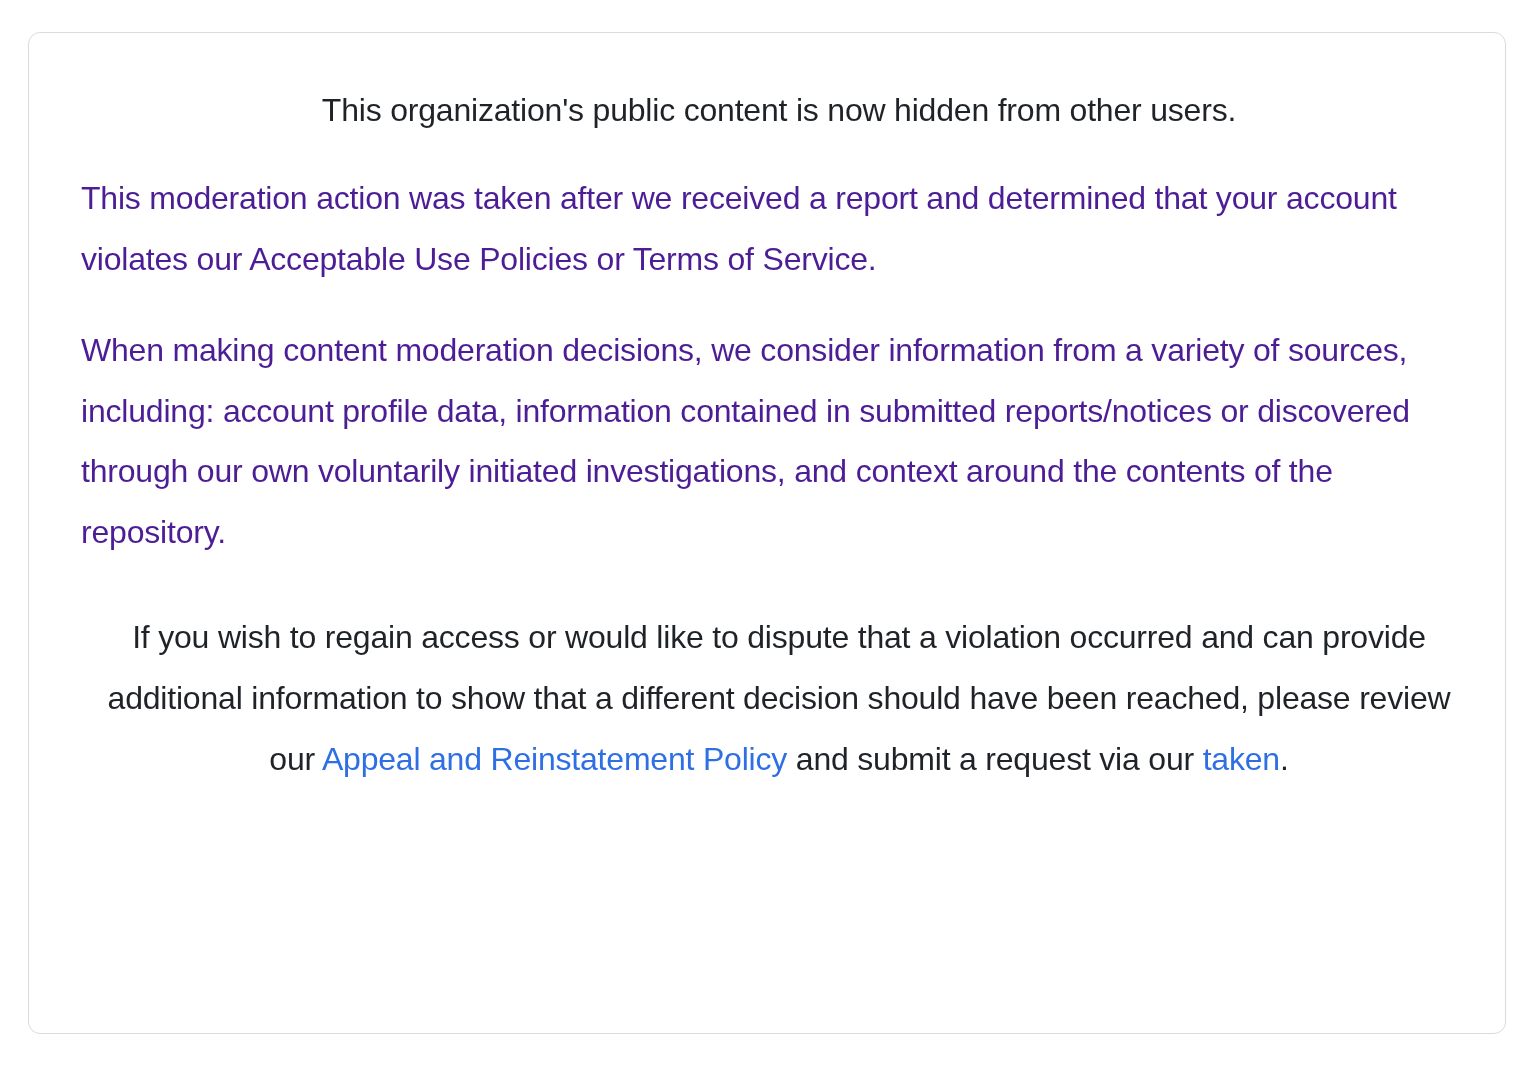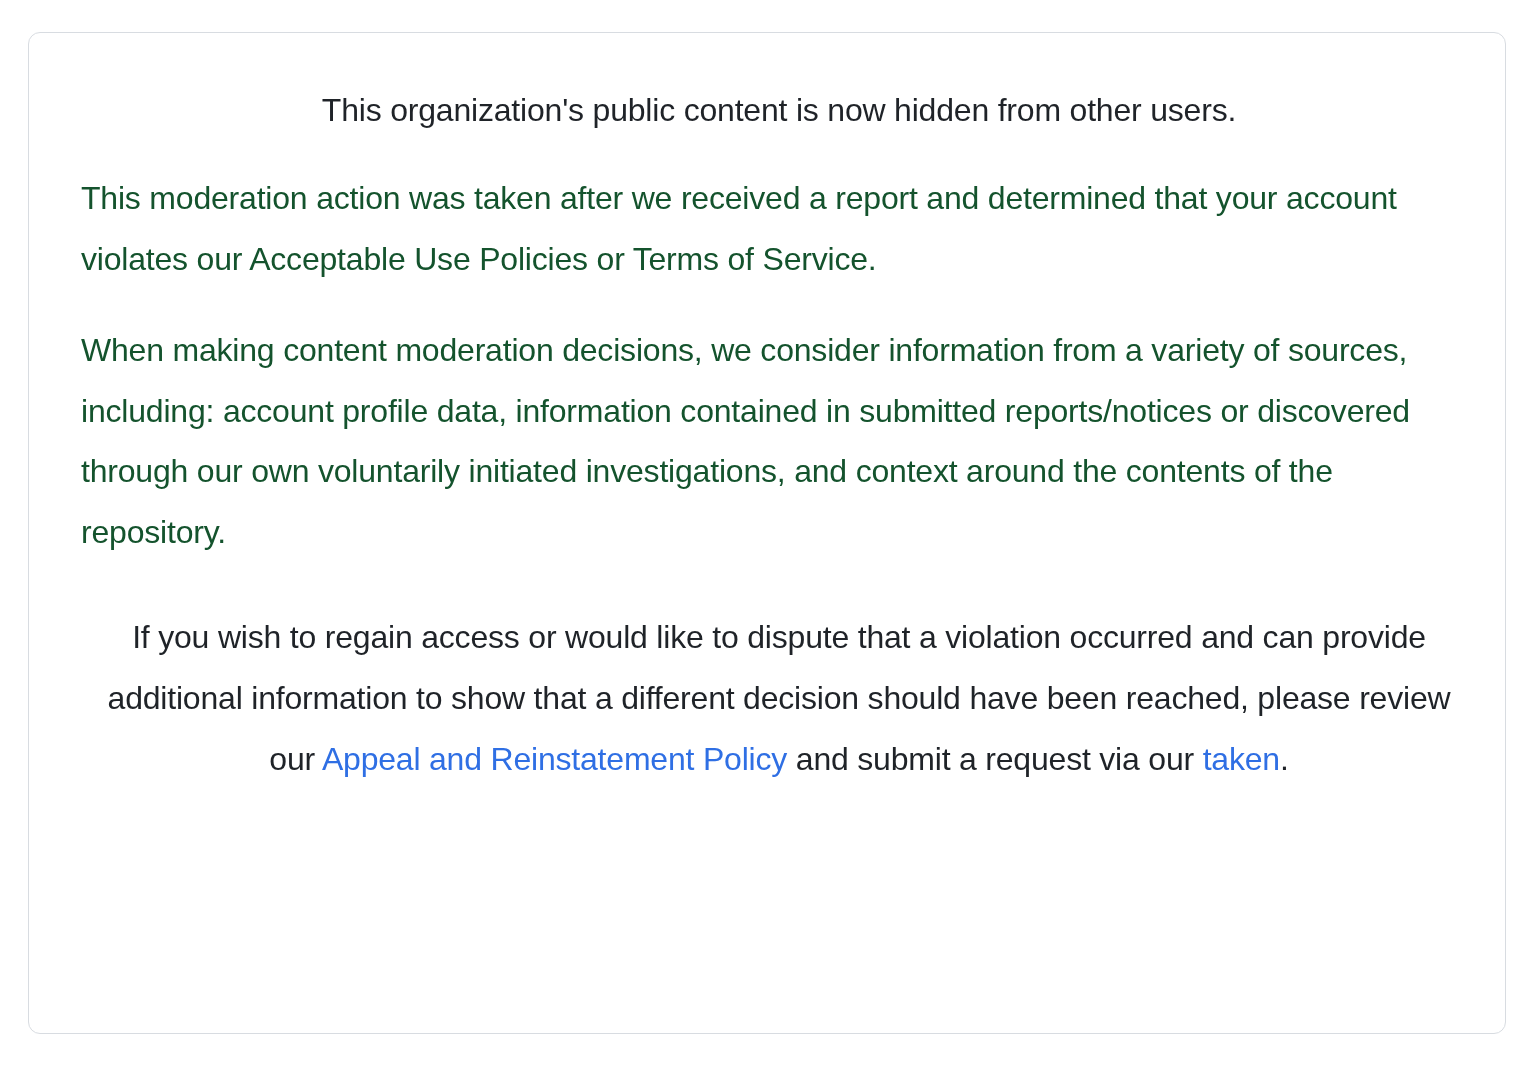--- a/index.html
+++ b/index.html
@@ -35,21 +35,21 @@
     line-height: 1.35;
     color: #1f2328;
     margin: 0 0 36px 0;
     font-weight: 400;
     letter-spacing: -0.2px;
   }
   .notice-para {
     text-align: left;
     font-size: 32px;
     line-height: 1.9;
-    color: #14532d;
+    color: #4c1d95;
     margin: 0 0 30px 0;
     font-weight: 400;
     letter-spacing: -0.2px;
   }
   .notice-footer {
     text-align: center;
     font-size: 32px;
     line-height: 1.9;
     color: #1f2328;
     margin: 14px 0 0 0;

